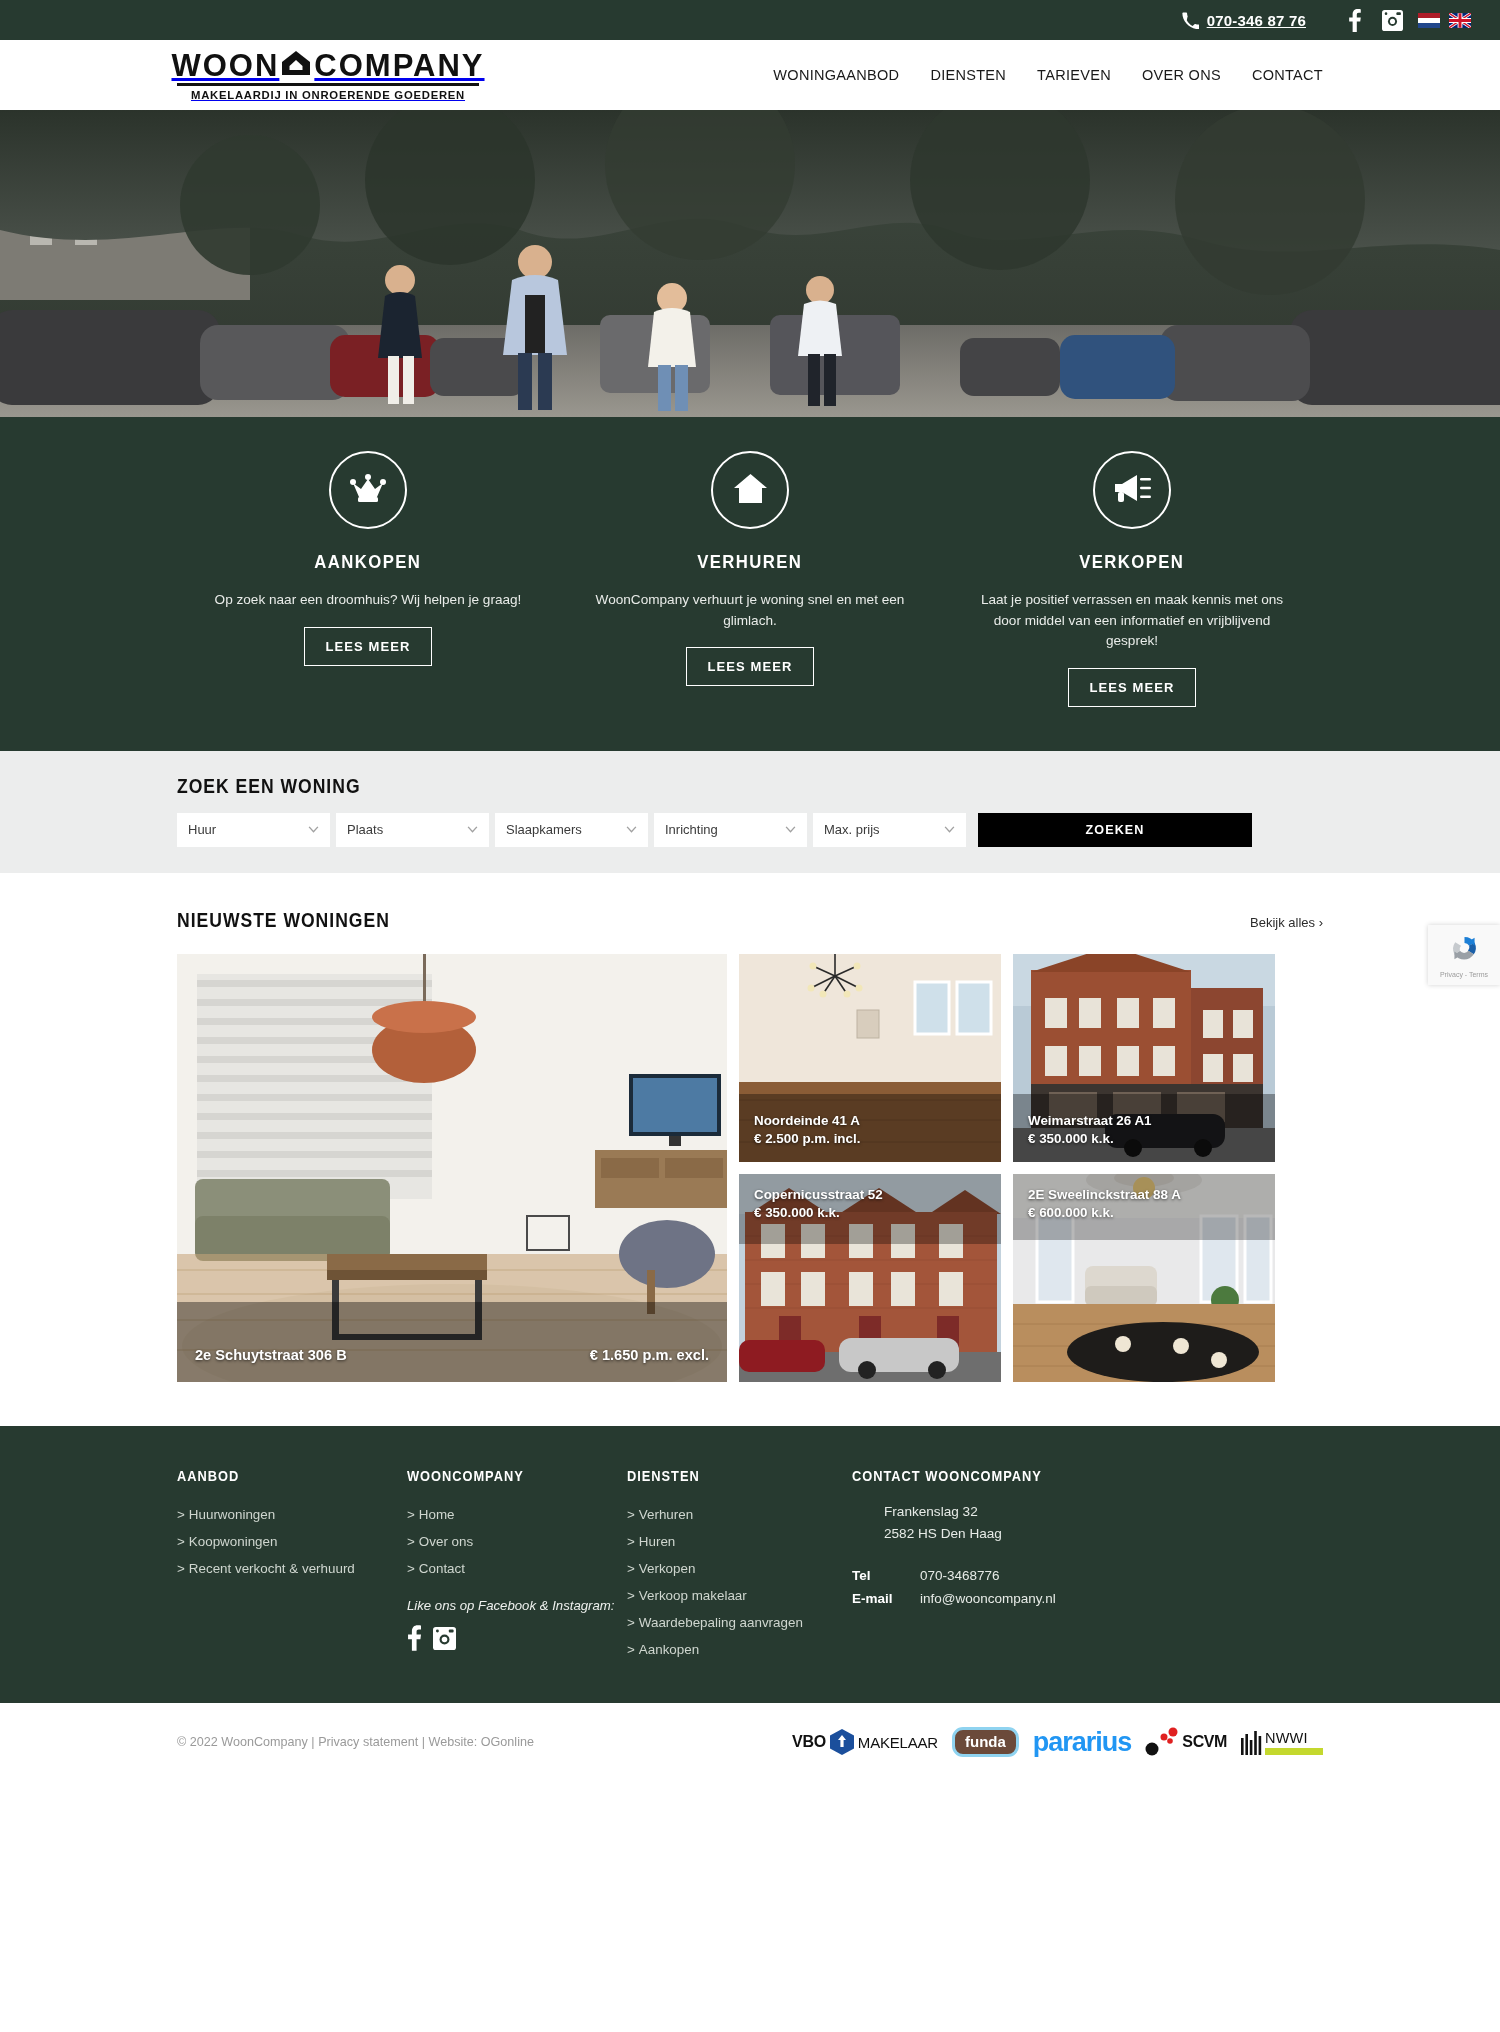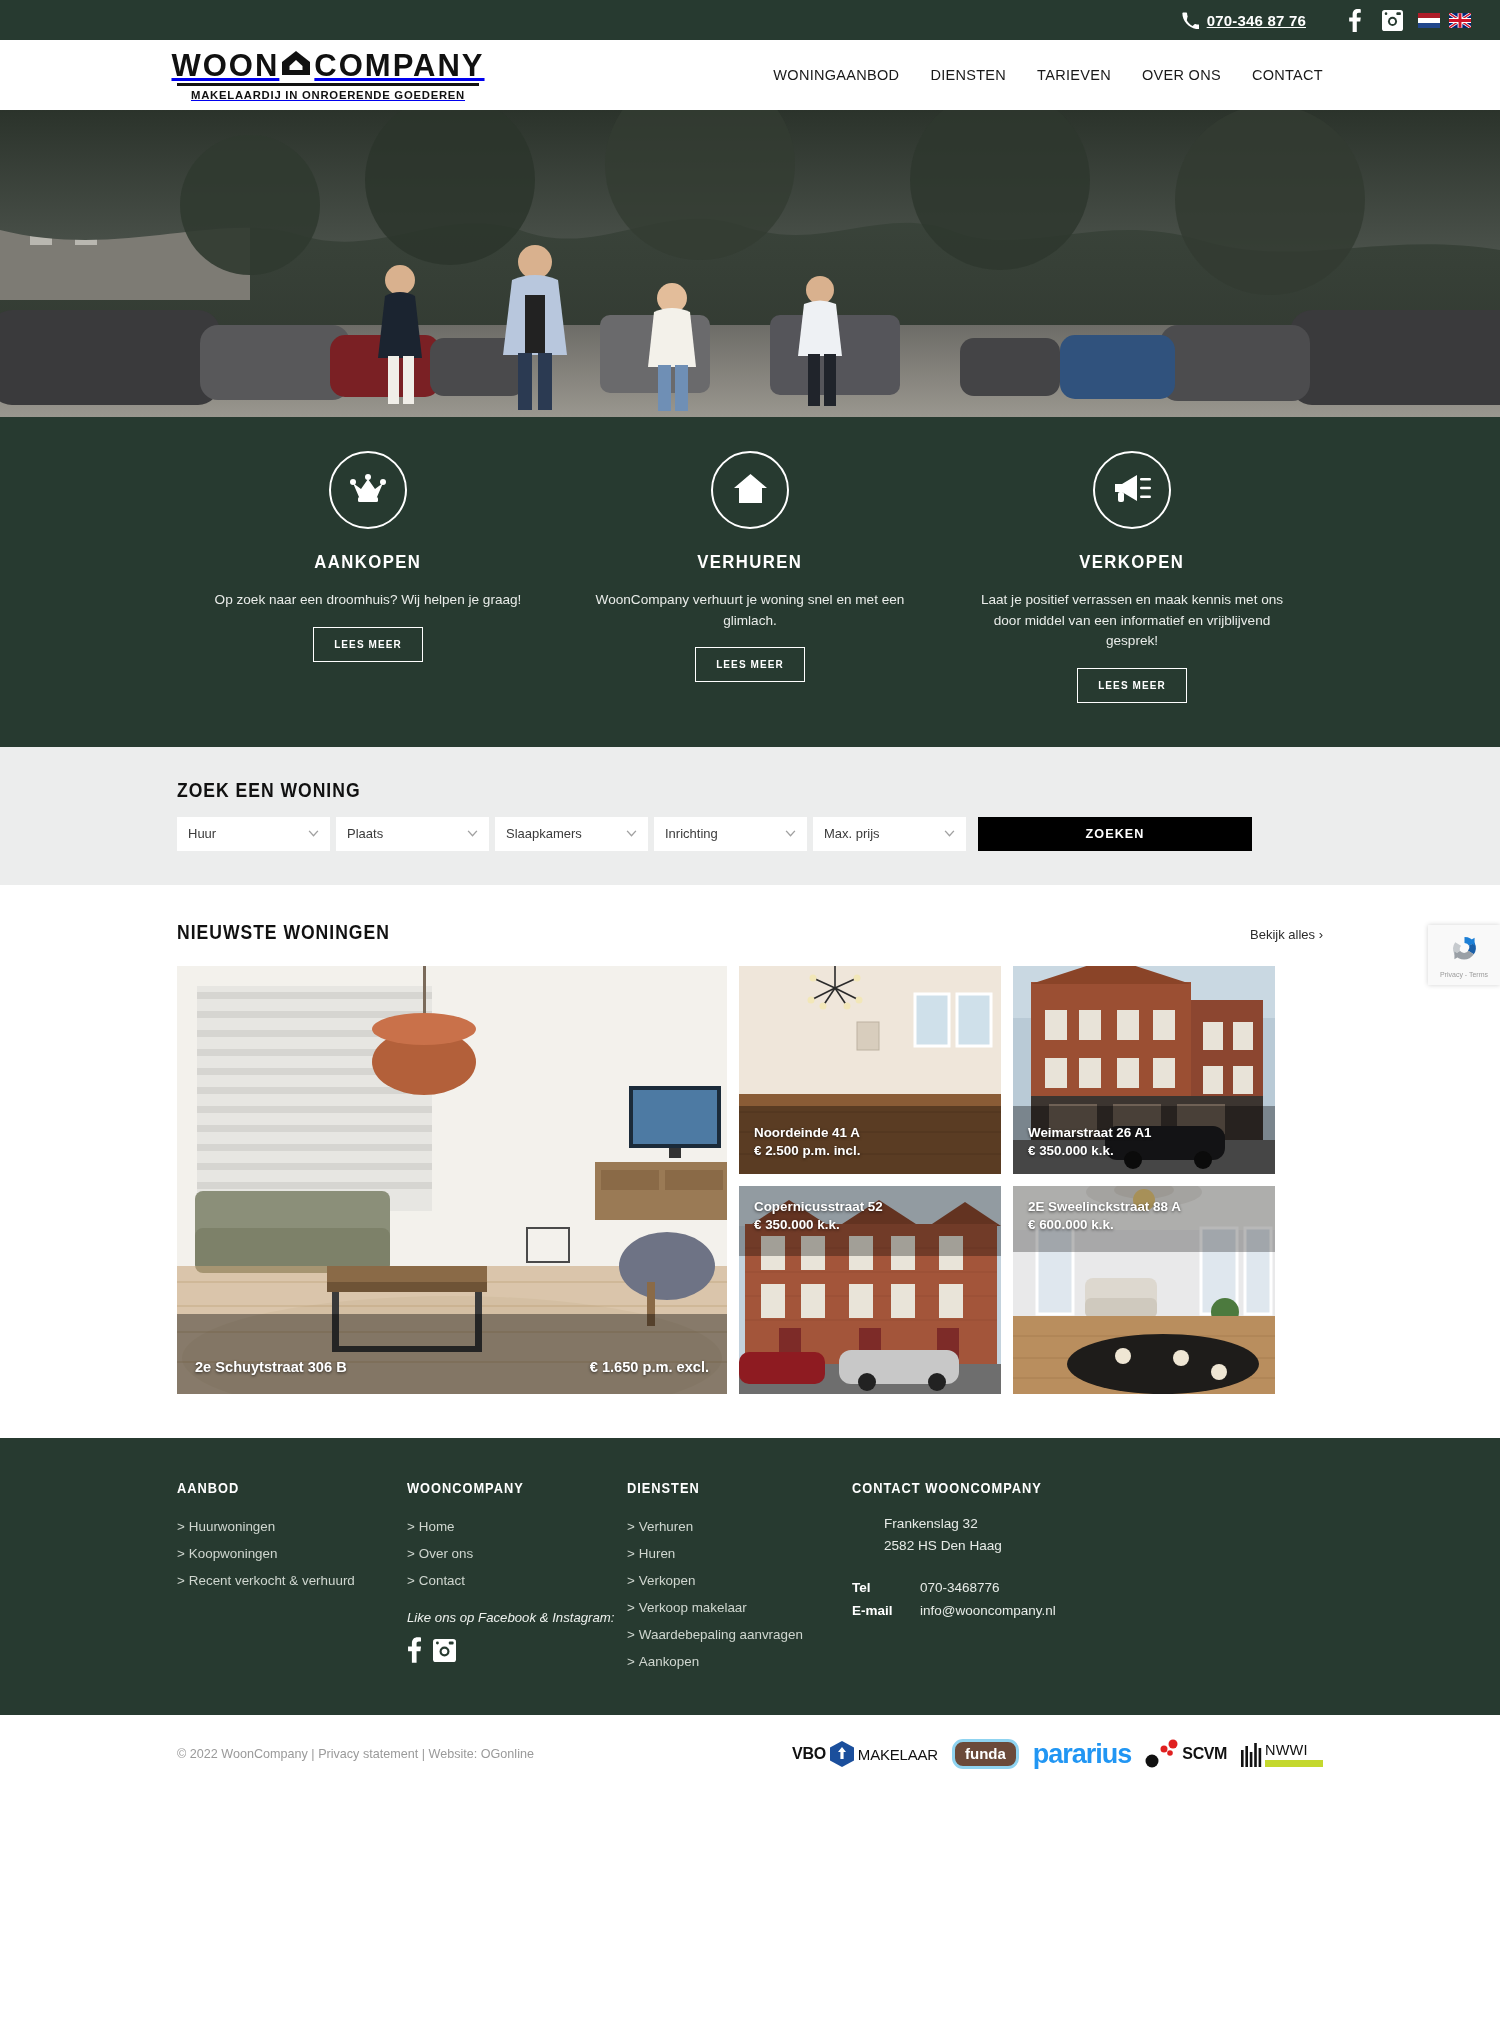--- a/index.html
+++ b/index.html
@@ -139,34 +139,34 @@
     line-height: 1.52;
     color: #e9ece9;
     max-width: 330px;
     margin-bottom: 16px;
   }
   .svc-btn {
     display: inline-block;
     border: 1px solid #ffffff;
     color: #ffffff;
     background: transparent;
-    font-size: 10px;
+    font-size: 13px;
     font-weight: bold;
     letter-spacing: 1.1px;
     padding: 11px 20px;
     cursor: pointer;
     font-family: inherit;
   }
 
   
   .searchband {
     background: #eceded;
     padding: 24px 0 26px;
   }
-  .search-inner { width: 1146px; margin: 8px auto; }
+  .search-inner { width: 1146px; margin: 0 auto; }
   .search-title {
     font-size: 19.5px;
     font-weight: bold;
     letter-spacing: 1.1px;
     color: #111;
     margin-bottom: 15px;
     transform: scaleX(.9);
     transform-origin: left;
   }
   .search-row { display: flex; gap: 6px; }

